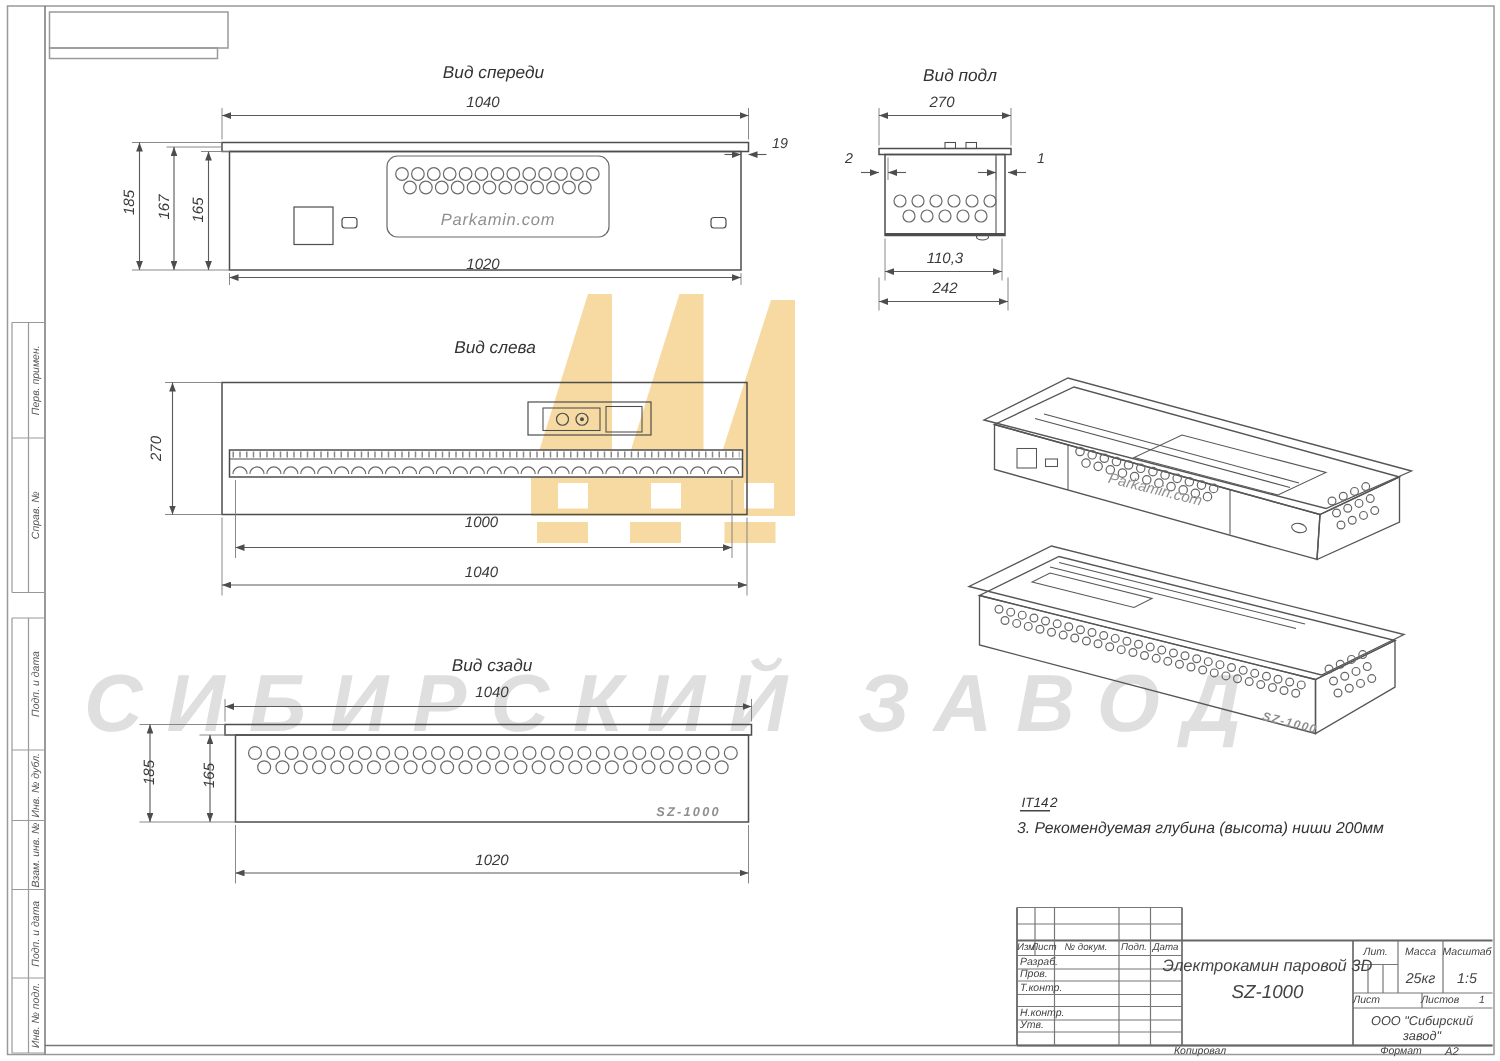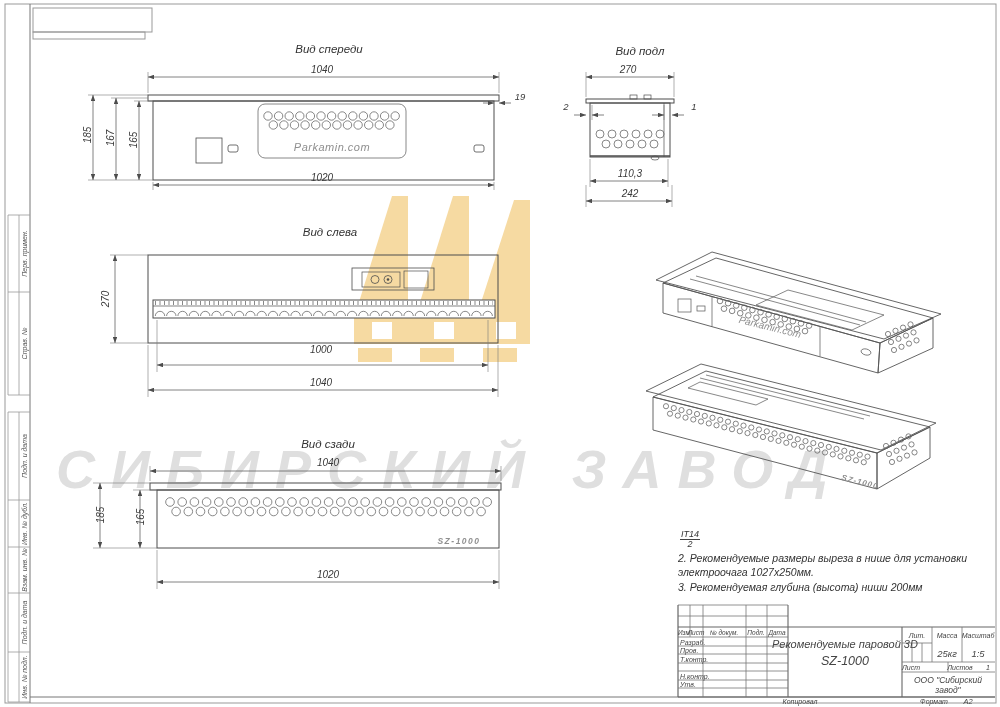--- a/index.html
+++ b/index.html
@@ -17,21 +17,21 @@
   .lbl.gray{color:#8f8f8f;}
   .lbl.iso{transform:translate(-50%,-50%) rotate(14deg);}
   .mlabel{position:absolute;z-index:3;transform:rotate(-90deg);transform-origin:0 0;font-size:7px;
           font-style:italic;color:#555;text-align:center;height:11px;line-height:11px;left:19px;}
   .tbl{position:absolute;z-index:3;font-size:7px;font-style:italic;color:#444;white-space:nowrap;
        transform:translate(-50%,-50%);}
   .tbl.left{transform:translateY(-50%);}
   .notes{position:absolute;z-index:3;left:678px;top:530px;width:314px;font-size:10.5px;font-style:italic;
          color:#333;line-height:1.3;}
   .notes .row{margin-bottom:2px;}
-  .frac{display:inline-flex;flex-direction:column;vertical-align:middle;line-height:1.05;font-size:9px;
+  .frac{display:inline-flex;flex-direction:row;vertical-align:middle;line-height:1.05;font-size:9px;
         text-align:center;margin-left:2px;}
   .frac .num{border-bottom:0.8px solid #444;padding:0 1px;}
 </style>
 </head>
 <body>
 
 <div id="sheet">
 
   <div class="wm">СИБИРСКИЙ ЗАВОД</div>
 
@@ -484,21 +484,20 @@
   <div class="lbl" style="left:328px;top:574px">1020</div>
 
   <div class="lbl gray iso" style="left:770px;top:327px;font-size:10px">Parkamin.com</div>
   <div class="lbl gray iso" style="left:860px;top:482px;font-size:8px;font-weight:bold;letter-spacing:1px">SZ-1000</div>
 
   <div class="notes">
     <div class="row"><span class="frac">
           <span class="num">IT14</span>
           <span>2</span>
         </span></div>
-    <div class="row">2. Рекомендуемые размеры выреза в нише для установки электроочага 1027х250мм.</div>
     <div class="row">3. Рекомендуемая глубина (высота) ниши 200мм</div>
   </div>
 
   <div class="mlabel" style="top:292px;width:77px">Перв. примен.</div>
   <div class="mlabel" style="top:395px;width:103px">Справ. №</div>
   <div class="mlabel" style="top:500px;width:88px">Подп. и дата</div>
   <div class="mlabel" style="top:547px;width:47px">Инв. № дубл.</div>
   <div class="mlabel" style="top:593px;width:46px">Взам. инв. №</div>
   <div class="mlabel" style="top:652px;width:59px">Подп. и дата</div>
   <div class="mlabel" style="top:702px;width:50px">Инв. № подл.</div>
@@ -506,21 +505,21 @@
   <div class="tbl" style="left:684px;top:632px;font-size:6.5px">Изм</div>
   <div class="tbl" style="left:696px;top:632px;font-size:6.5px">Лист</div>
   <div class="tbl" style="left:724px;top:632px;font-size:6.5px">№ докум.</div>
   <div class="tbl" style="left:756px;top:632px;font-size:6.5px">Подп.</div>
   <div class="tbl" style="left:777px;top:632px;font-size:6.5px">Дата</div>
   <div class="tbl left" style="left:680px;top:641.5px">Разраб.</div>
   <div class="tbl left" style="left:680px;top:650px">Пров.</div>
   <div class="tbl left" style="left:680px;top:658.5px">Т.контр.</div>
   <div class="tbl left" style="left:680px;top:675.5px">Н.контр.</div>
   <div class="tbl left" style="left:680px;top:684px">Утв.</div>
-  <div class="tbl" style="left:845px;top:644px;font-size:11px">Рекомендуемые паровой 3D</div>
+  <div class="tbl" style="left:845px;top:644px;font-size:11px">Электрокамин паровой 3D</div>
   <div class="tbl" style="left:845px;top:661px;font-size:12.5px">SZ-1000</div>
   <div class="tbl" style="left:917px;top:635px">Лит.</div>
   <div class="tbl" style="left:947px;top:635px">Масса</div>
   <div class="tbl" style="left:978px;top:635px">Масштаб</div>
   <div class="tbl" style="left:947px;top:653px;font-size:9.5px">25кг</div>
   <div class="tbl" style="left:978px;top:653px;font-size:9.5px">1:5</div>
   <div class="tbl" style="left:911px;top:667px">Лист</div>
   <div class="tbl" style="left:960px;top:667px">Листов</div>
   <div class="tbl" style="left:988px;top:667px">1</div>
   <div class="tbl" style="left:948px;top:680px;font-size:8.5px">ООО "Сибирский</div>

